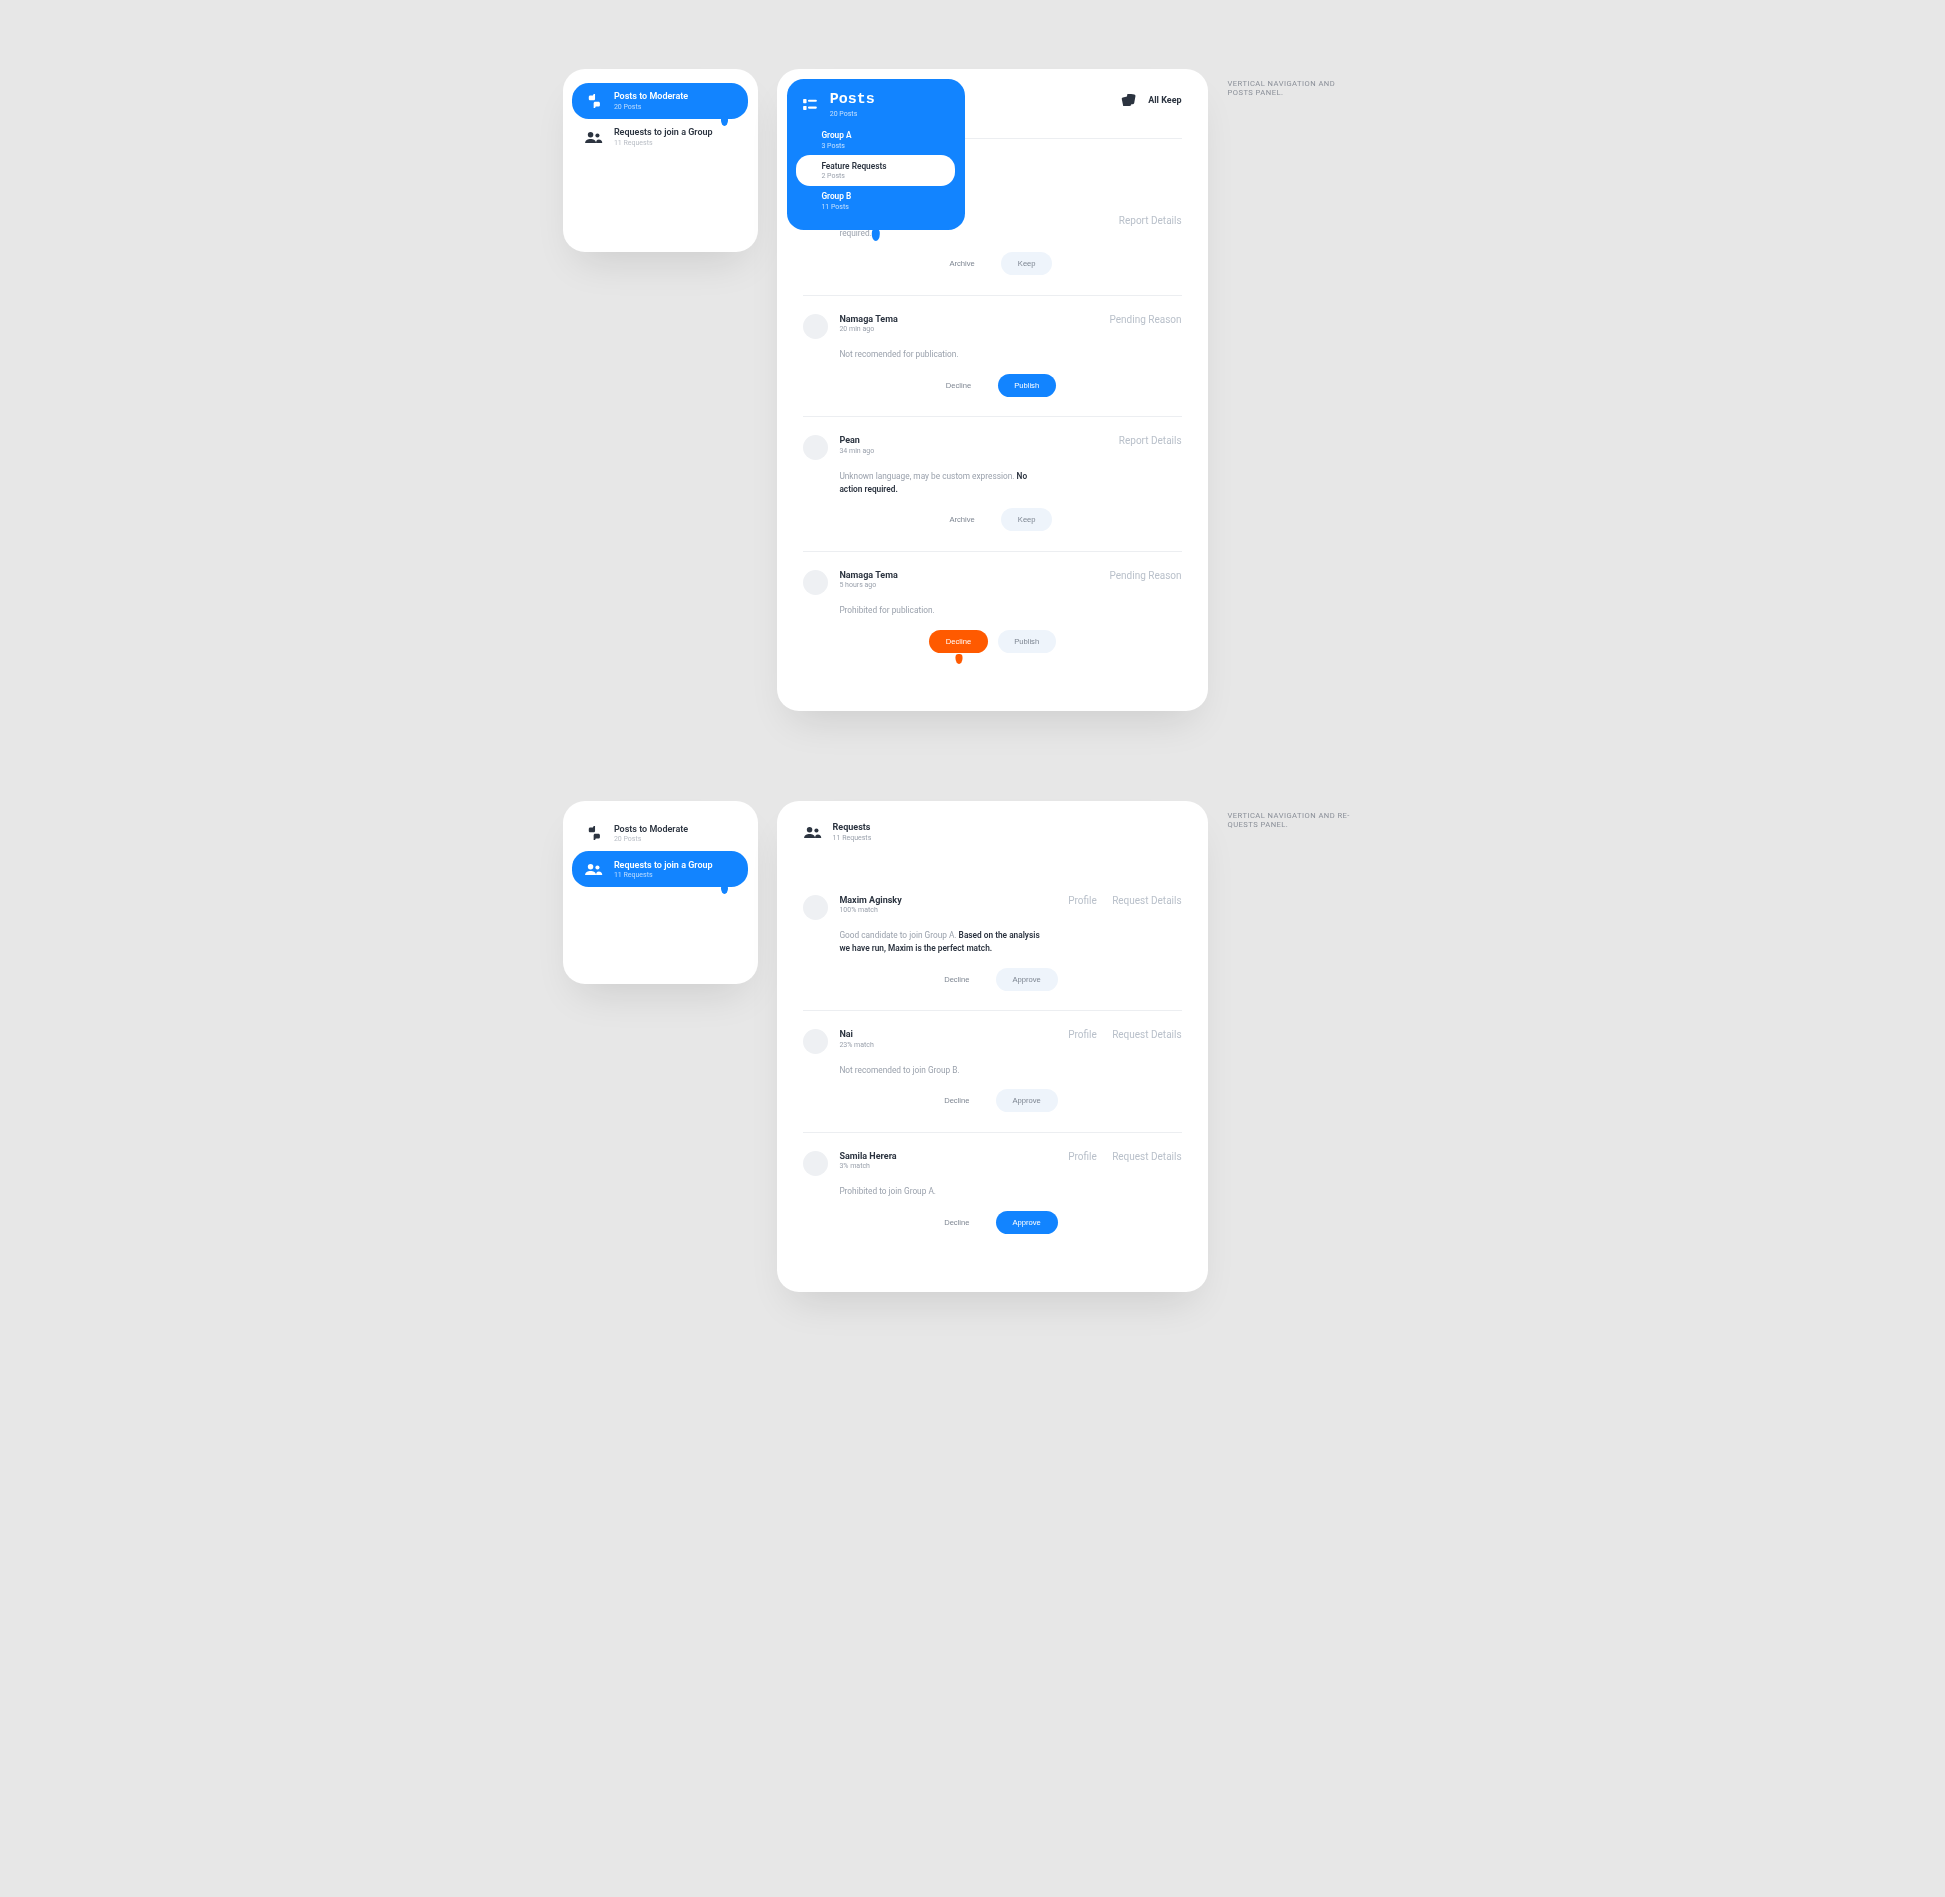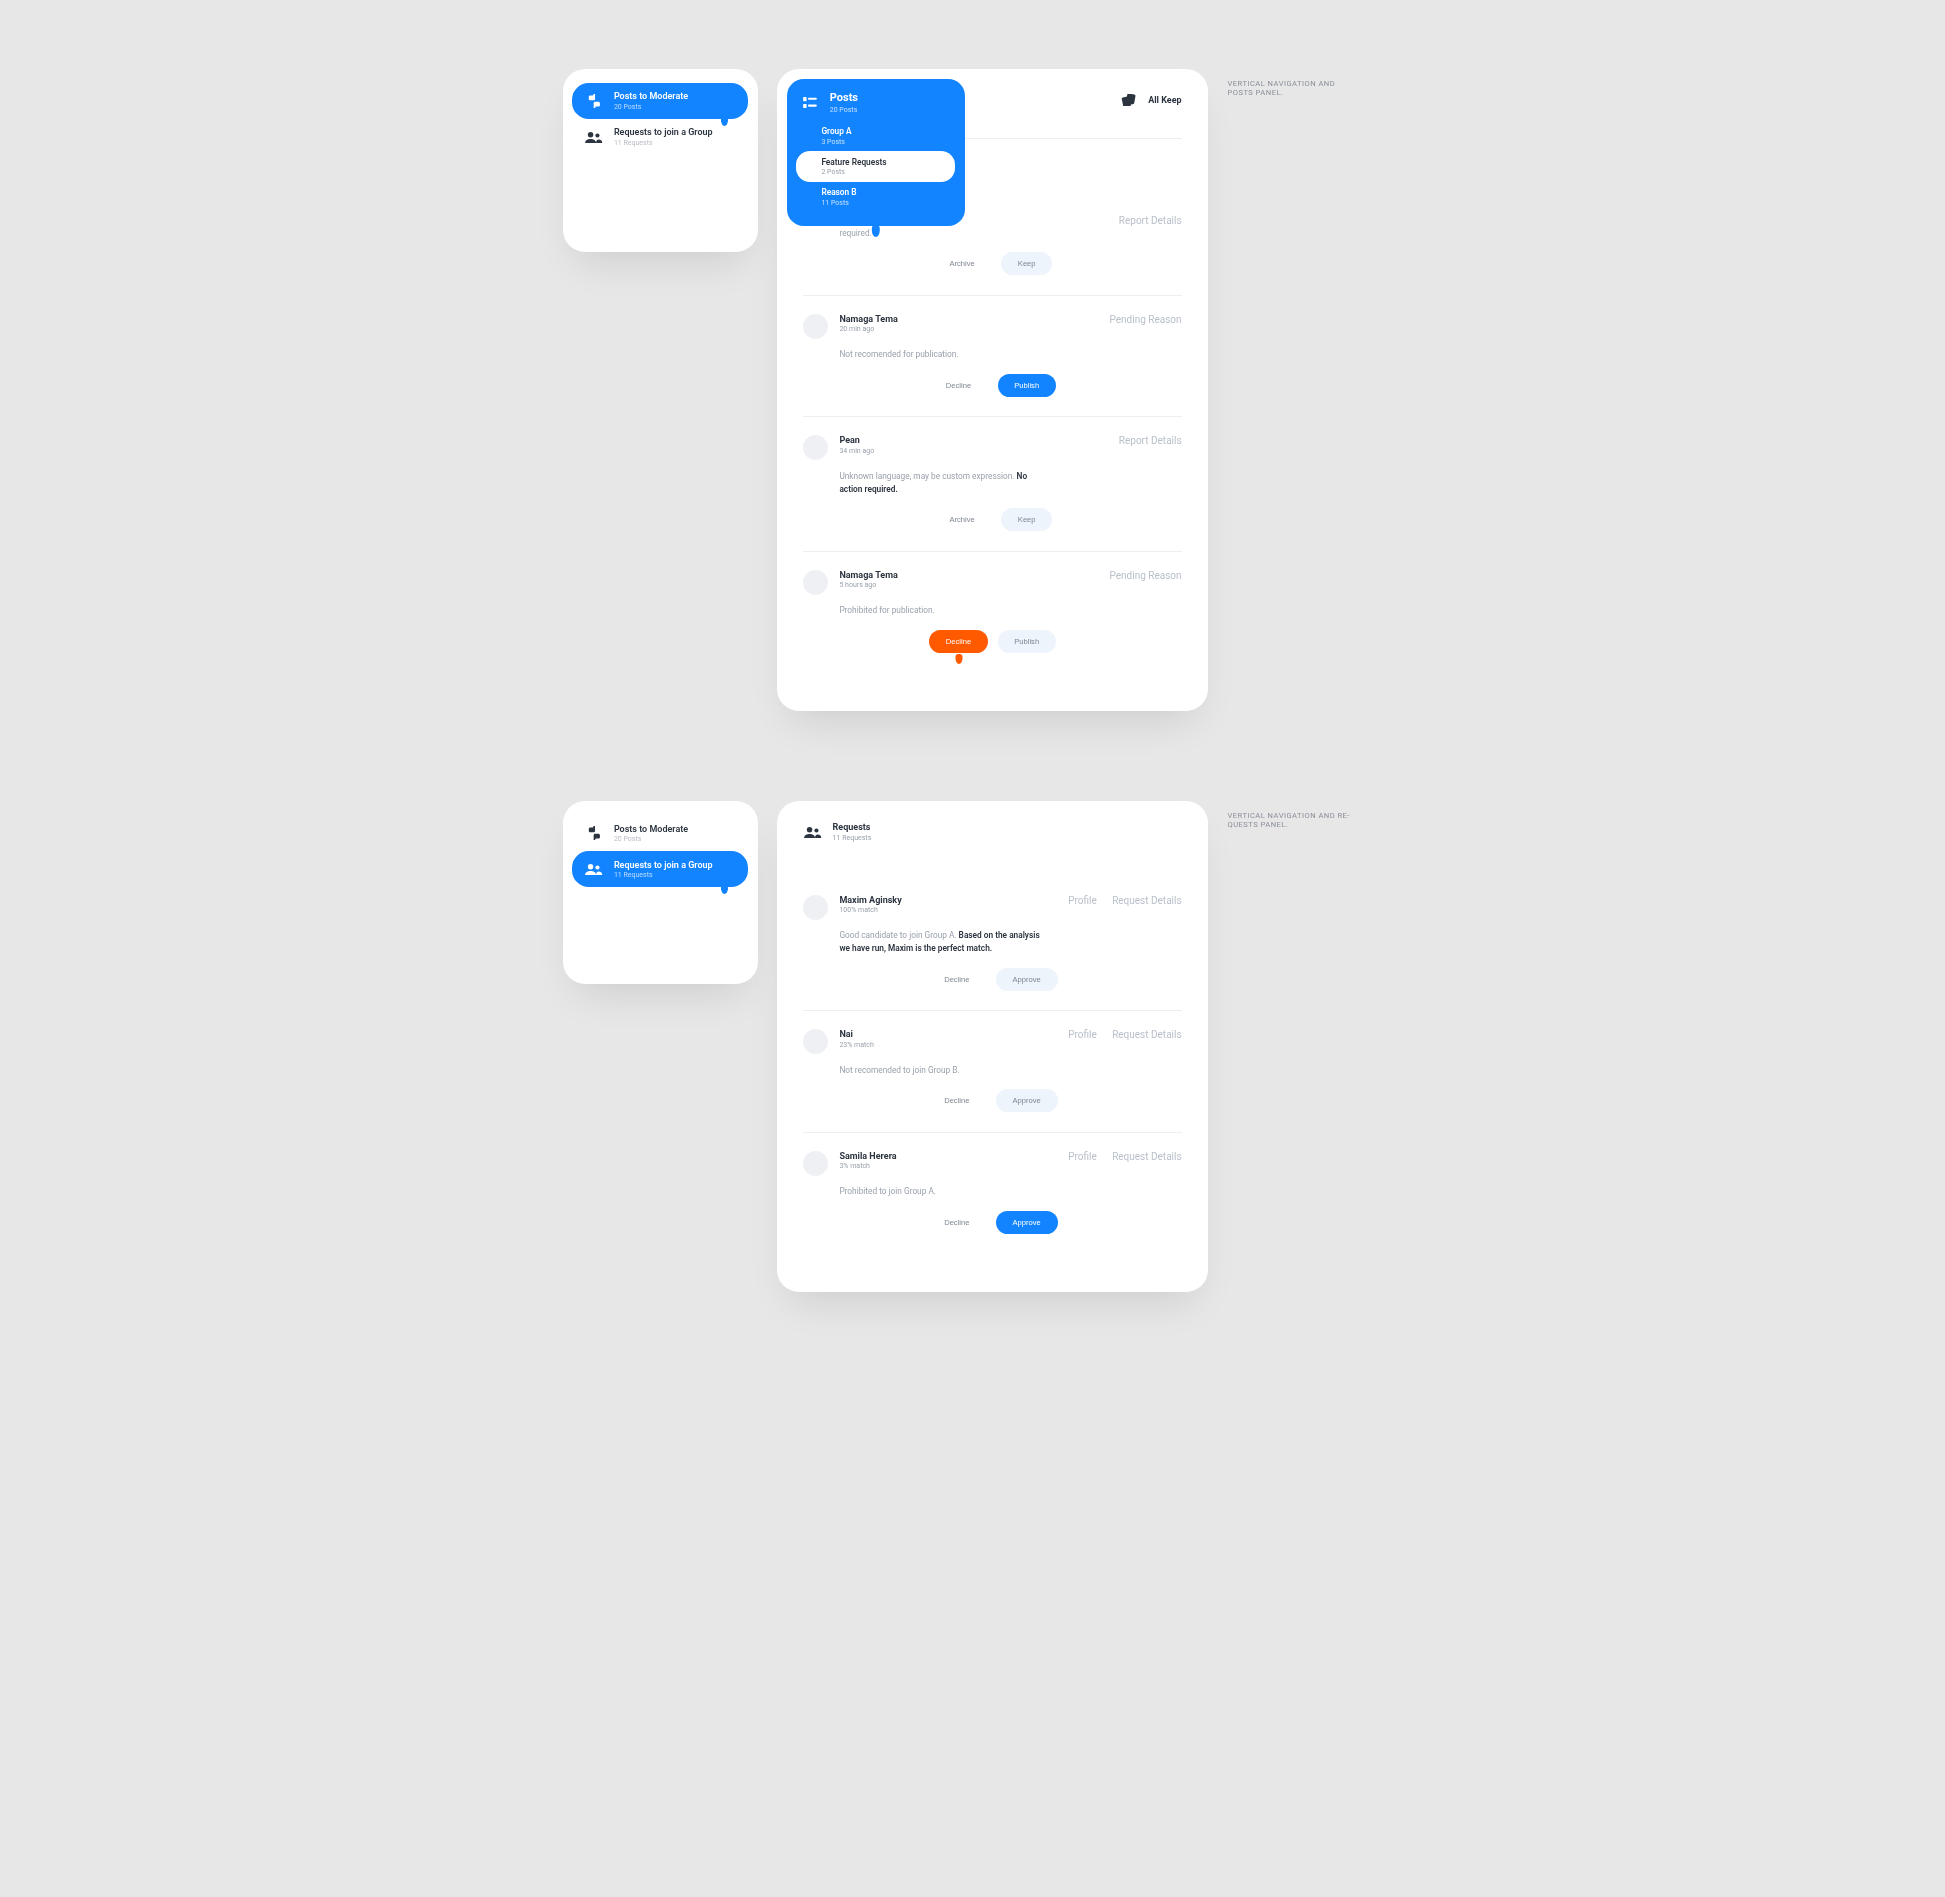--- a/index.html
+++ b/index.html
@@ -110,21 +110,21 @@
   .dropdown::after{
     content:"";
     position:absolute; bottom:-11px; left:50%;
     width:8.3px;height:12.5px;background:#1284ff;
     border-radius:50% 50% 60% 60% / 40% 40% 70% 70%;
     transform: translateX(-4.2px);
   }
   .dd-head {
     display:flex;gap:9.7px;align-items:center;padding:2.8px 4.2px 7px;
   }
-  .dd-head .label{font-size:11px;font-weight:700;}
+  .dd-head .label{font-size:15px;font-weight:700;font-family:Liberation Mono, monospace;}
   .dd-head .sub{font-size:7px;opacity:.75;margin-top:1.4px;}
   .dd-item {
     padding: 5.6px 9.7px 5.6px 25px;
     border-radius: 14px;
     cursor:pointer;
   }
   .dd-item .label{font-size:8.3px;font-weight:600;}
   .dd-item .sub{font-size:7px;opacity:.75;margin-top:1.4px;}
   .dd-item.selected {
     background:#fff;color:#2c3440;
@@ -242,21 +242,21 @@
           </div>
           <div class="dd-item">
             <div class="label">Group A</div>
             <div class="sub">3 Posts</div>
           </div>
           <div class="dd-item selected">
             <div class="label">Feature Requests</div>
             <div class="sub">2 Posts</div>
           </div>
           <div class="dd-item">
-            <div class="label">Reason B</div>
+            <div class="label">Group B</div>
             <div class="sub">11 Posts</div>
           </div>
         </div>
 
         <div style="margin-left:auto;" class="head-block">
           <span class="nav-icon">
             <svg width="15.3" height="12.5" viewBox="0 0 22 18" fill="#2c3440">
               <rect x="2" y="4" width="12" height="14" rx="2" transform="rotate(-12 8 11)"></rect>
               <rect x="8" y="0" width="12" height="14" rx="2" transform="rotate(10 14 7)" fill="#2c3440"></rect>
             </svg>

